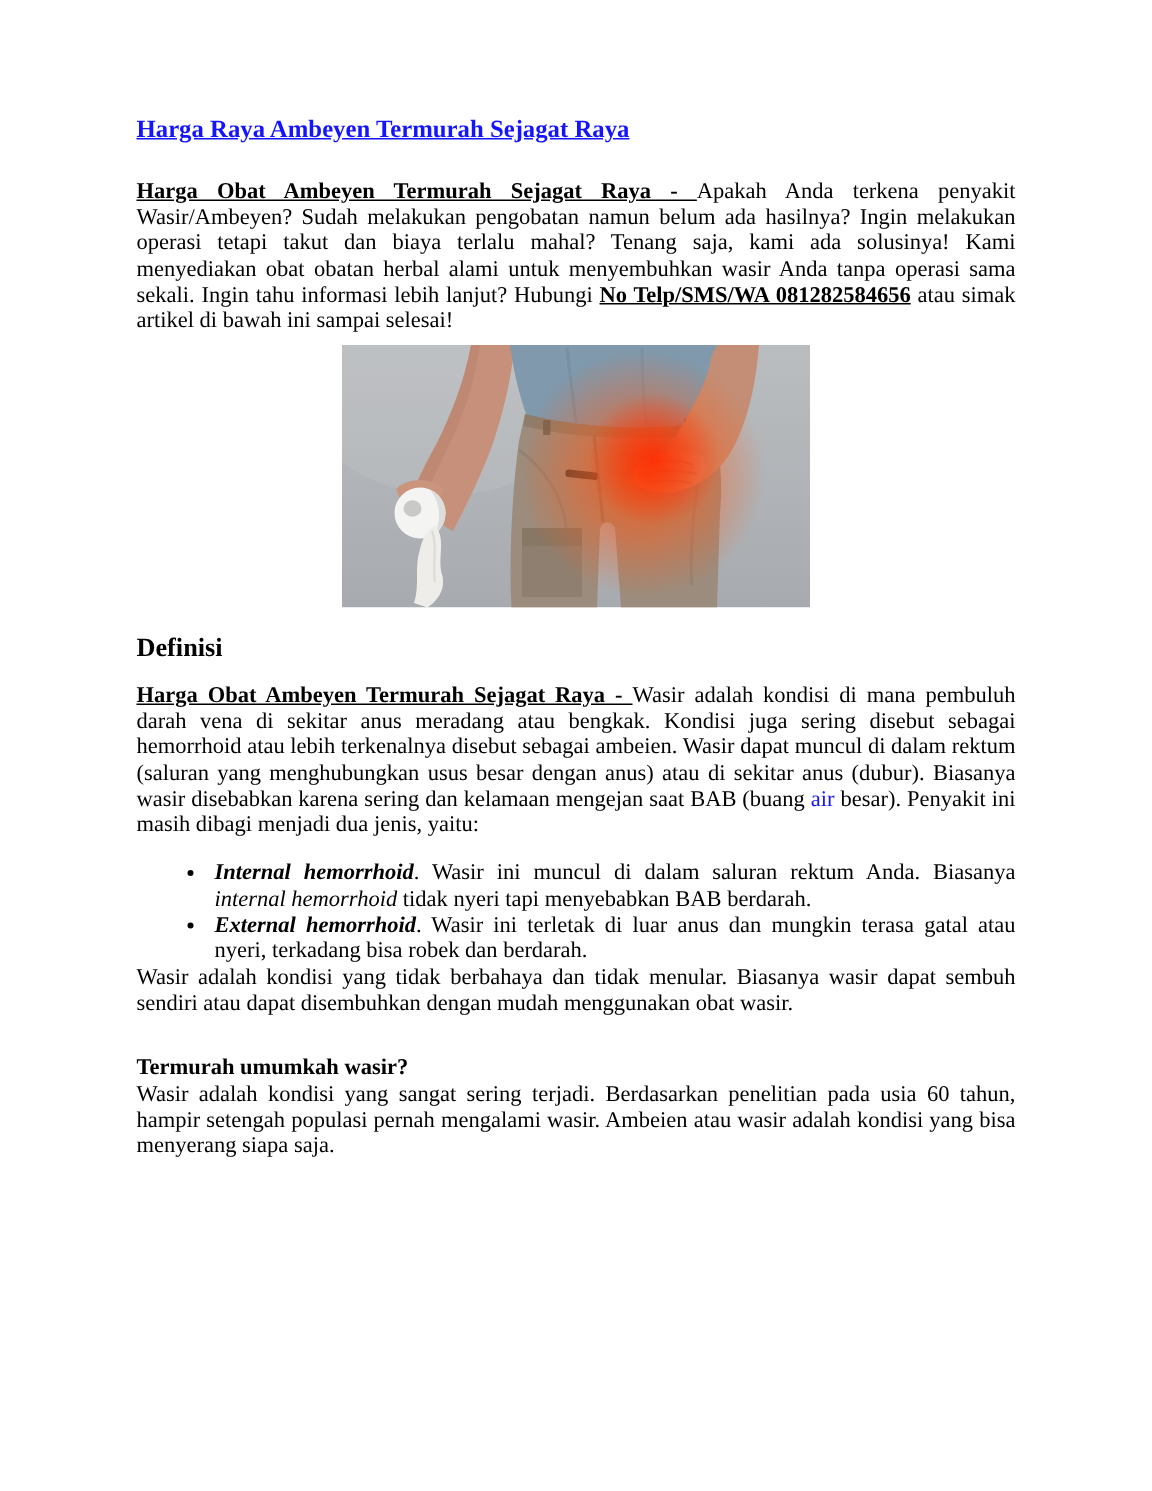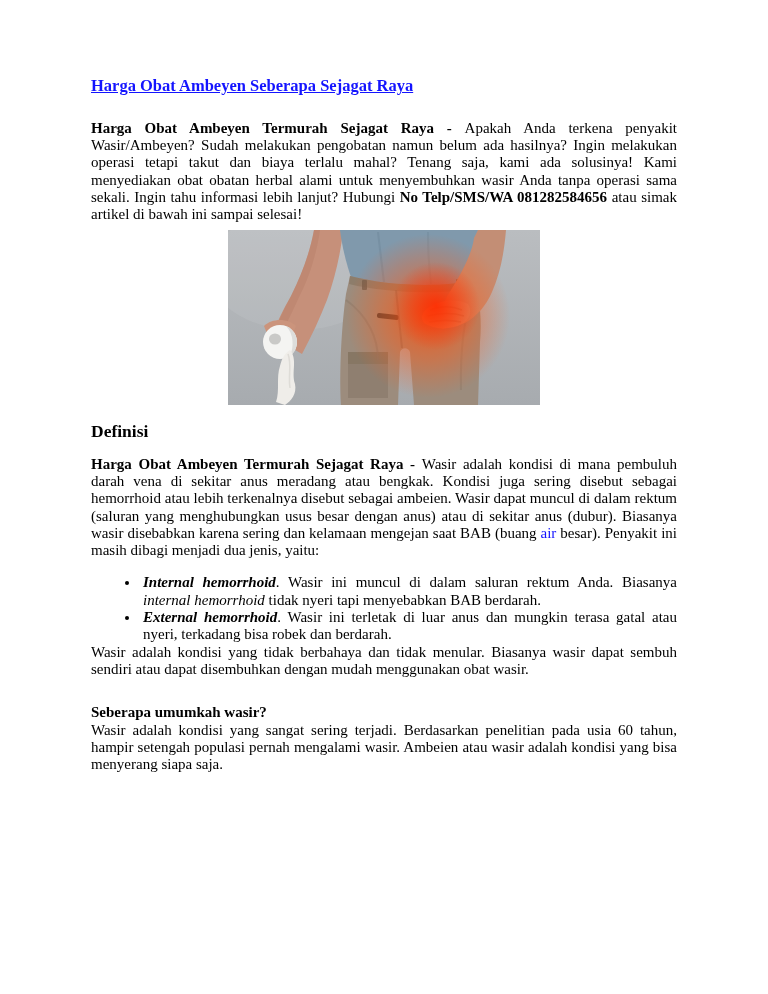--- a/index.html
+++ b/index.html
@@ -46,37 +46,37 @@
     padding:0 0 0 49px;
   }
   ul.types li{
     font-size:15px;
     line-height:17.3px;
     text-align:justify;
     padding-left:3px;
   }
   .bi{font-weight:700;font-style:italic;}
   .it{font-style:italic;}
-  .b{font-weight:700;}
+  .b{font-weight:700;text-decoration:underline;}
   a.inline-link{color:#1414ff;cursor:pointer;}
   h3.sub{
     font-size:15px;
     font-weight:700;
     margin:26px 0 0 0;
     line-height:17.3px;
   }
   p.tight-top{margin-top:0;}
   p.mb15{margin-bottom:15px;}
 </style>
 </head>
 <body>
 
 <div class="page">
 
-  <a class="doc-title">Harga Obat Ambeyen Seberapa Sejagat Raya</a>
+  <a class="doc-title">Harga Raya Ambeyen Termurah Sejagat Raya</a>
 
   <p class="body no-bottom"><span class="b">Harga Obat Ambeyen Termurah Sejagat Raya - </span><span>Apakah Anda terkena penyakit Wasir/Ambeyen? Sudah melakukan pengobatan namun belum ada hasilnya? Ingin melakukan operasi tetapi takut dan biaya terlalu mahal? Tenang saja, kami ada solusinya! Kami menyediakan obat obatan herbal alami untuk menyembuhkan wasir Anda tanpa operasi sama sekali. Ingin tahu informasi lebih lanjut? Hubungi </span><span class="b">No Telp/SMS/WA 081282584656</span><span> atau simak artikel di bawah ini sampai selesai!</span></p>
 
   <div class="figure">
 
     <svg width="312" height="175" viewBox="0 0 312 175" role="img">
       <defs>
         <linearGradient id="bgGrad" x1="0" y1="0" x2="0" y2="1">
           <stop offset="0" stop-color="#babdc0"></stop>
           <stop offset="1" stop-color="#a7abaf"></stop>
@@ -134,18 +134,18 @@
 
   <p class="body mb15"><span class="b">Harga Obat Ambeyen Termurah Sejagat Raya - </span><span>Wasir adalah kondisi di mana pembuluh darah vena di sekitar anus meradang atau bengkak. Kondisi juga sering disebut sebagai hemorrhoid atau lebih terkenalnya disebut sebagai ambeien. Wasir dapat muncul di dalam rektum (saluran yang menghubungkan usus besar dengan anus) atau di sekitar anus (dubur). Biasanya wasir disebabkan karena sering dan kelamaan mengejan saat BAB (buang </span><a class="inline-link">air</a><span> besar). Penyakit ini masih dibagi menjadi dua jenis, yaitu:</span></p>
 
   <ul class="types">
     <li><span class="bi">Internal hemorrhoid</span><span>. Wasir ini muncul di dalam saluran rektum Anda. Biasanya </span><span class="it">internal hemorrhoid</span><span> tidak nyeri tapi menyebabkan BAB berdarah.</span></li>
     <li><span class="bi">External hemorrhoid</span><span>. Wasir ini terletak di luar anus dan mungkin terasa gatal atau nyeri, terkadang bisa robek dan berdarah.</span></li>
   </ul>
 
   <p class="body" style="margin-bottom:26px;">Wasir adalah kondisi yang tidak berbahaya dan tidak menular. Biasanya wasir dapat sembuh sendiri atau dapat disembuhkan dengan mudah menggunakan obat wasir.</p>
 
-  <h3 class="sub">Seberapa umumkah wasir?</h3>
+  <h3 class="sub">Termurah umumkah wasir?</h3>
 
   <p class="body tight-top mb15">Wasir adalah kondisi yang sangat sering terjadi. Berdasarkan penelitian pada usia 60 tahun, hampir setengah populasi pernah mengalami wasir. Ambeien atau wasir adalah kondisi yang bisa menyerang siapa saja.</p>
 
 
 </div>
 
 </body></html>

